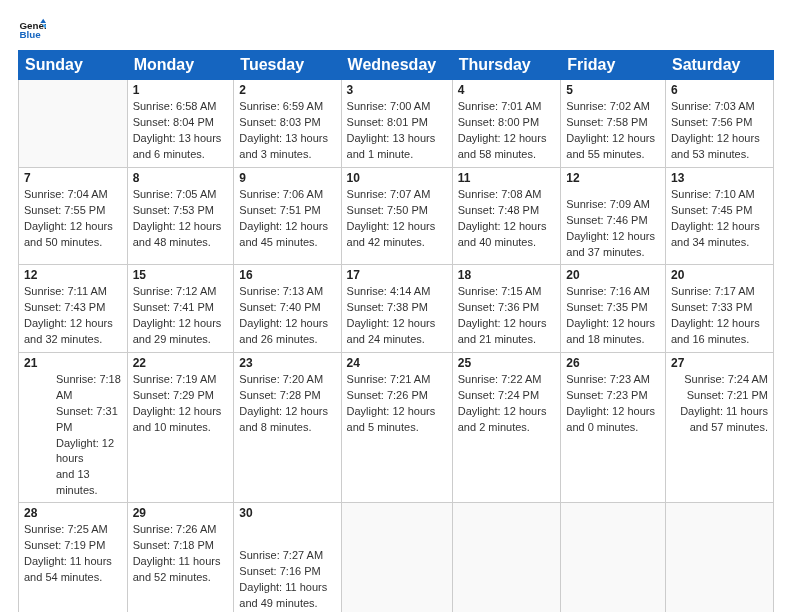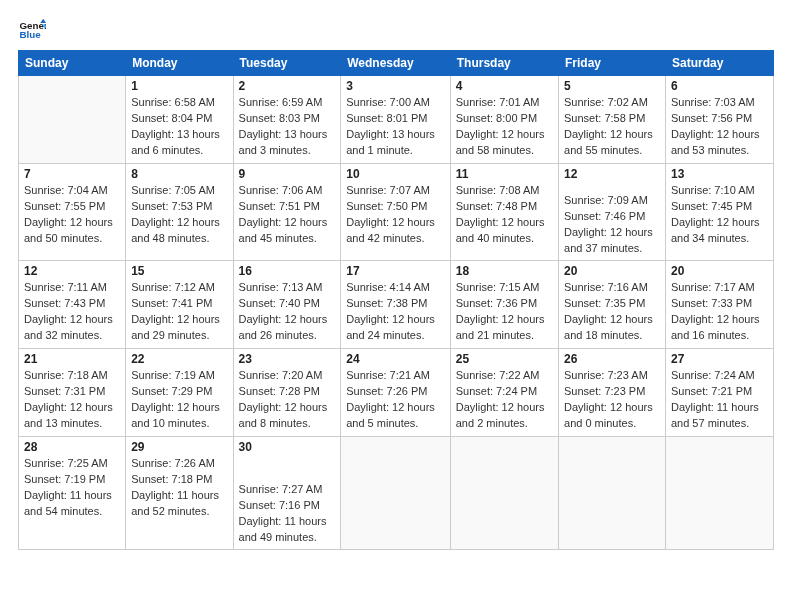--- a/index.html
+++ b/index.html
@@ -44,21 +44,21 @@
       color: #444;
     }
     .calendar {
       width: 100%;
       border-collapse: collapse;
       border: 1px solid #ccc;
     }
     .calendar th {
       background: #1565c0;
       color: #fff;
-      font-size: 12px;
+      font-size: 16px;
       font-weight: bold;
       padding: 5px 6px;
       text-align: left;
       border: 1px solid #1565c0;
     }
     .calendar td {
       vertical-align: top;
       border: 1px solid #ccc;
       padding: 3px 5px;
       font-size: 9.5px;
@@ -260,21 +260,21 @@
             <span class="day-num">20</span>
             <div class="day-info" style="white-space: pre-line;">Sunrise: 7:17 AM
 Sunset: 7:33 PM
 Daylight: 12 hours
 and 16 minutes.</div>
           </td>
         </tr>
         <tr>
           <td>
             <span class="day-num">21</span>
-            <div class="day-info" style="white-space: pre-line;">Sunrise: 7:18 AM
+            <div class="day-info" style="white-space: pre-line; margin-left: 32px;">Sunrise: 7:18 AM
 Sunset: 7:31 PM
 Daylight: 12 hours
 and 13 minutes.</div>
           </td>
           <td>
             <span class="day-num">22</span>
             <div class="day-info" style="white-space: pre-line;">Sunrise: 7:19 AM
 Sunset: 7:29 PM
 Daylight: 12 hours
 and 10 minutes.</div>
@@ -302,21 +302,21 @@
           </td>
           <td>
             <span class="day-num">26</span>
             <div class="day-info" style="white-space: pre-line;">Sunrise: 7:23 AM
 Sunset: 7:23 PM
 Daylight: 12 hours
 and 0 minutes.</div>
           </td>
           <td>
             <span class="day-num">27</span>
-            <div class="day-info" style="white-space: pre-line;">Sunrise: 7:24 AM
+            <div class="day-info" style="white-space: pre-line; text-align: right;">Sunrise: 7:24 AM
 Sunset: 7:21 PM
 Daylight: 11 hours
 and 57 minutes.</div>
           </td>
         </tr>
         <tr>
           <td>
             <span class="day-num">28</span>
             <div class="day-info" style="white-space: pre-line;">Sunrise: 7:25 AM
 Sunset: 7:19 PM

